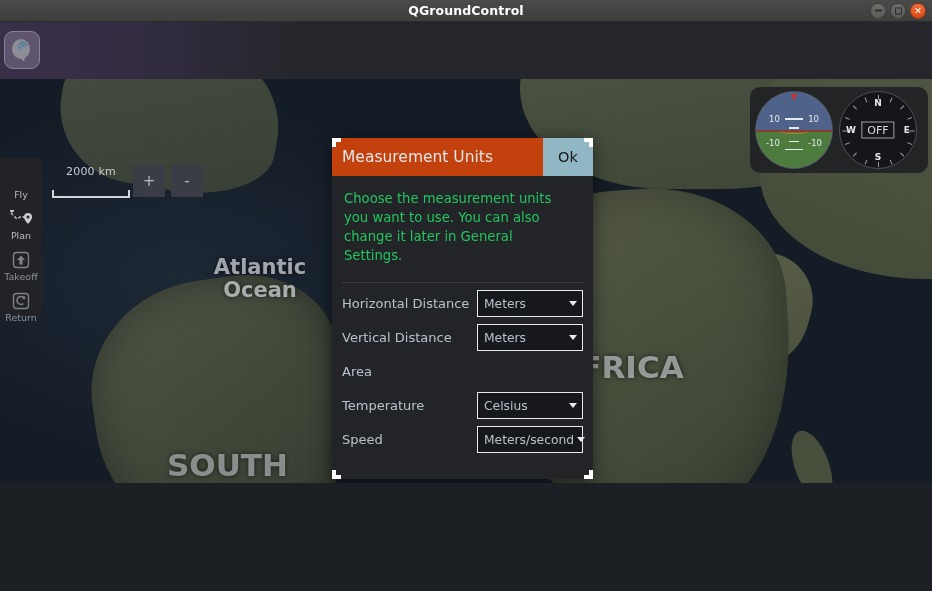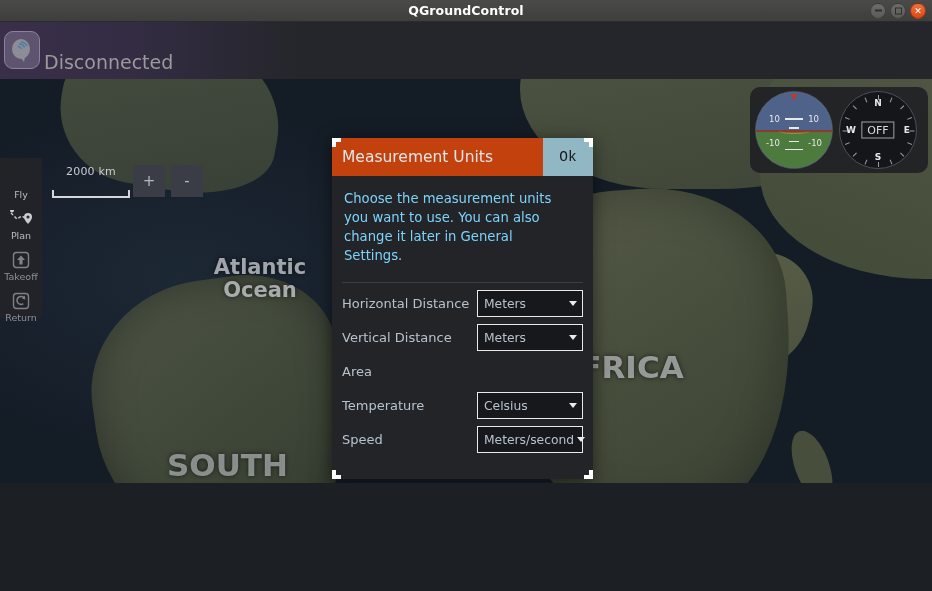--- a/index.html
+++ b/index.html
@@ -236,25 +236,25 @@
   }
   .dlg-header {
     height: 38px; background: #c2410c;
     display: flex; align-items: center; justify-content: space-between;
   }
   .dlg-title { font-size: 15.5px; color: #e2e5e9; padding-left: 10px; }
   .dlg-ok {
     width: 50px; height: 38px;
     background: #92b7c4; color: #16181b;
     font-size: 14.5px;
-    display:flex; align-items:center; justify-content:center;font-family:Liberation Mono, monospace;
+    display:flex; align-items:center; justify-content:center;
   }
   .dlg-desc {
     padding: 14px 30px 4px 12px;
-    font-size: 13.2px; color: #7dd3fc; line-height: 1.43;
+    font-size: 13.2px; color: #22c55e; line-height: 1.43;
   }
   .dlg-sep { height: 1px; background: #3a3d42; margin: 12px 10px 0 10px; }
   .dlg-form { padding: 4px 10px 0 10px; }
   .frm-row {
     display: flex; align-items: center;
     height: 34px; gap: 6px;
   }
   .frm-label {
     flex: 1; font-size: 13px; color: #b7c2cc;
   }
@@ -302,21 +302,20 @@
     <div class="toolbar-grad"></div>
     <div class="qgc-logo">
       <svg width="24" height="26" viewBox="0 0 24 26" aria-hidden="true">
         <ellipse cx="11" cy="12" rx="9" ry="10" fill="#8d8d96"></ellipse>
         <path d="M11 5 a7 7 0 0 1 6 4" stroke="#4a7fa8" stroke-width="1.6" fill="none"></path>
         <path d="M9 7 a5.5 5.5 0 0 1 5.5 3.5" stroke="#4a7fa8" stroke-width="1.5" fill="none"></path>
         <path d="M7.5 9.5 a4 4 0 0 1 4 2.5" stroke="#4a7fa8" stroke-width="1.4" fill="none"></path>
         <path d="M11 21 l3 4 l1 -5 z" fill="#8d8d96"></path>
       </svg>
     </div>
-    <div class="status-text">Disconnected</div>
   </div>
 
   <div class="map">
     <div class="ocean-tex"></div>
     <div class="landmass land-na"></div>
     <div class="landmass land-sa"></div>
     <div class="landmass land-eu"></div>
     <div class="landmass land-asia"></div>
     <div class="landmass land-ara"></div>
     <div class="landmass land-af"></div>

